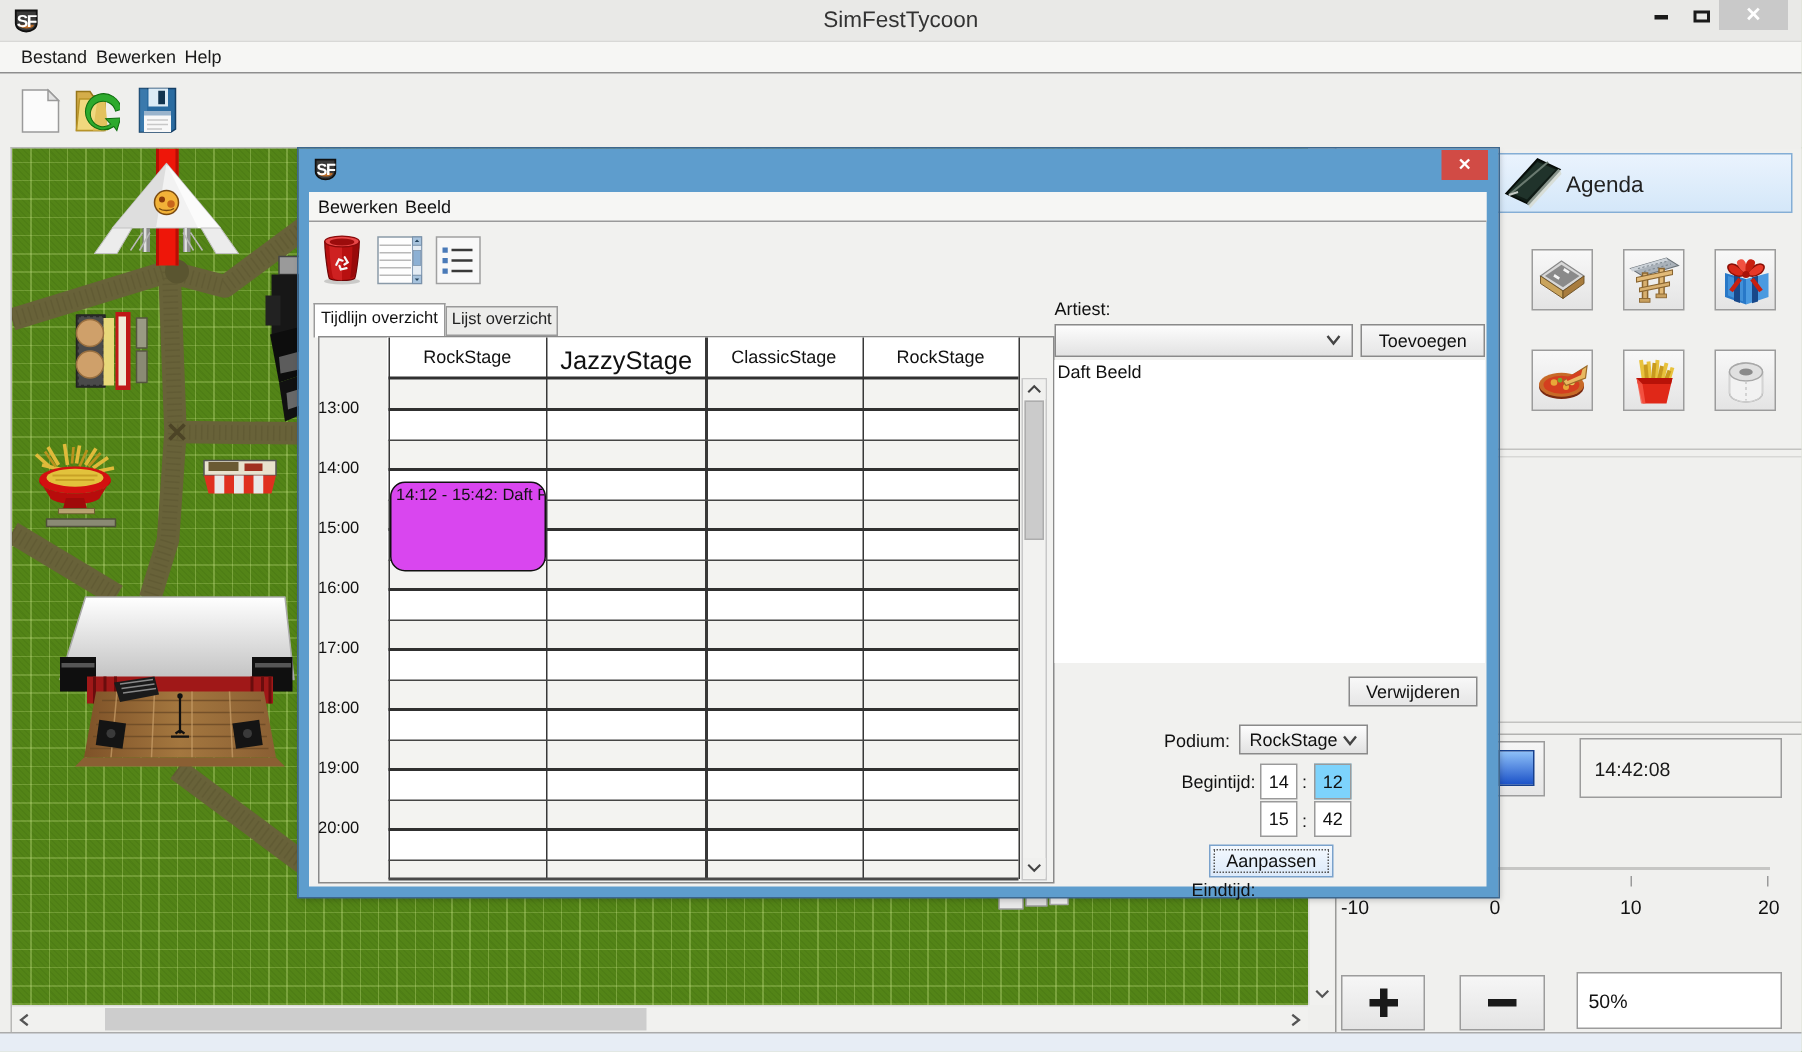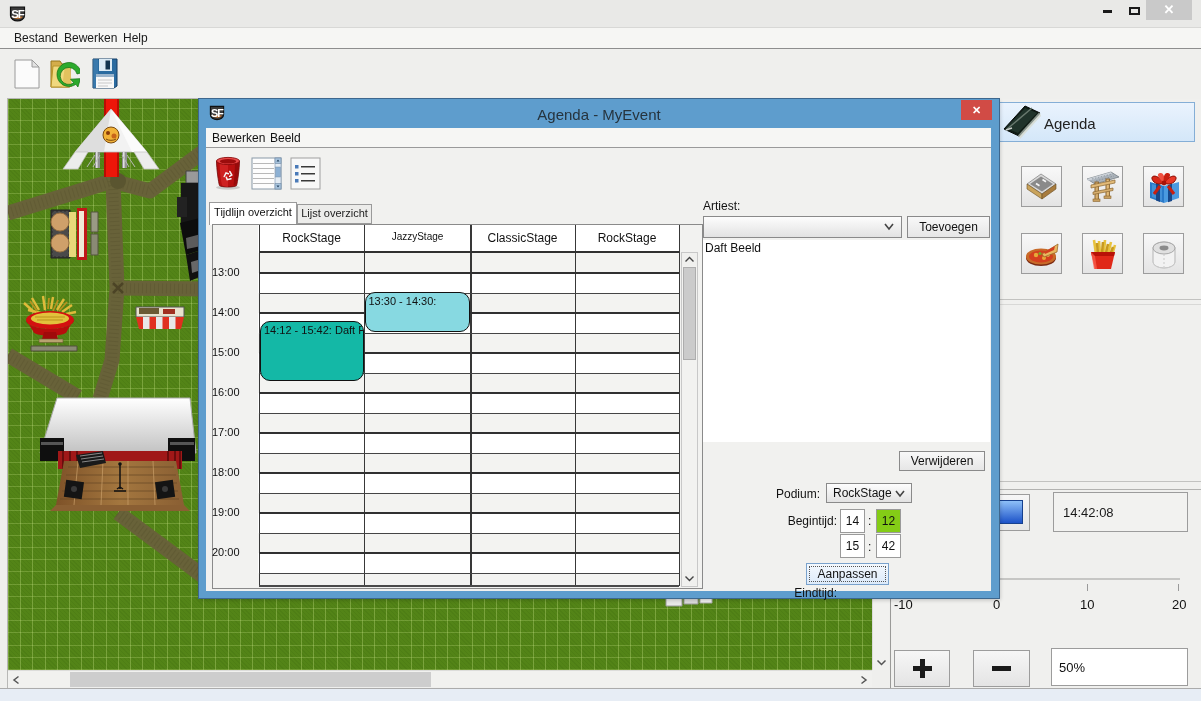--- a/index.html
+++ b/index.html
@@ -25,20 +25,21 @@
 #hsb .thumb{position:absolute;left:62px;top:1px;width:361px;height:15px;background:#cdcdcd;}
 #vsb{left:872px;top:99px;width:17px;height:571px;background:#f1f1ef;border-left:1px solid #dcdcda;}
 #vline{left:890px;top:99px;width:1px;height:589px;background:#9a9a98;}
 
 #rpanel{left:892px;top:99px;width:309px;height:589px;background:#f0f0ee;}
 
 #statusbar{left:0;top:688px;width:1201px;height:13px;background:#e7edf5;border-top:1px solid #ababab;}
 </style></head><body>
 <div id="win">
 <div class="abs" id="titlebar"></div>
+<div class="abs" id="wtitle">SimFestTycoon</div>
 <svg class="abs" style="left:9px;top:6px" width="17" height="16" viewBox="0 0 17 16">
       <path d="M1.5 1 h14 v8.5 c0 3.5 -3.5 5.5 -7 5.5 c-3.5 0 -7 -2 -7 -5.5 z" fill="#3a3a3a" stroke="#101010" stroke-width="1.2"></path>
       <path d="M3.5 10.5 h10 v.8 c-1.2 2.2 -8 2.2 -10 0 z" fill="#b86a28"></path>
       <text x="8.5" y="12" font-size="11.5" font-weight="bold" fill="#fff" text-anchor="middle" font-family="Liberation Sans" style="letter-spacing:-1px">SF</text>
     </svg>
 <div class="abs" id="mini"></div>
 <div class="abs" id="maxi"></div>
 <div class="abs" id="closew">✕</div>
 <div class="abs" id="menubar">
       <span style="left:14px">Bestand</span>
@@ -363,21 +364,20 @@
 <div class="abs" style="left:992px;top:666px;width:19px;height:5px;background:#1a1a1a;"></div>
 <div class="abs" style="left:1051px;top:648px;width:137px;height:38px;background:#fff;border:1px solid #9c9c9c;"></div>
 <div class="abs" style="left:1059px;top:660px;font-size:13px;color:#111;">50%</div>
 
 <div class="abs" style="left:199px;top:99px;width:800px;height:499px;background:#5e9dcd;outline:1px solid #3d678e;box-shadow:1px 2px 4px rgba(0,0,0,.22);"></div>
 <svg class="abs" style="left:209px;top:105px" width="16" height="16" viewBox="0 0 17 16">
       <path d="M1.5 1 h14 v8.5 c0 3.5 -3.5 5.5 -7 5.5 c-3.5 0 -7 -2 -7 -5.5 z" fill="#3a3a3a" stroke="#101010" stroke-width="1.2"></path>
       <path d="M3.5 10.5 h10 v.8 c-1.2 2.2 -8 2.2 -10 0 z" fill="#b86a28"></path>
       <text x="8.5" y="12" font-size="11.5" font-weight="bold" fill="#fff" text-anchor="middle" font-family="Liberation Sans" style="letter-spacing:-1px">SF</text>
     </svg>
-<div class="abs" style="left:199px;top:106px;width:800px;text-align:center;font-size:15px;color:#26343e;">Agenda - MyEvent</div>
 <div class="abs" style="left:961px;top:100px;width:31px;height:20px;background:#d14b45;color:#fff;font-size:11px;font-weight:bold;text-align:center;line-height:20px;">✕</div>
 <div class="abs" style="left:206px;top:128px;width:785px;height:463px;background:#f1f1ef;"></div>
 <div class="abs" style="left:206px;top:128px;width:785px;height:20px;background:#f6f6f4;border-bottom:1px solid #9a9a9a;"></div>
 <div class="abs" style="left:212px;top:131px;font-size:12px;color:#111;">Bewerken</div>
 <div class="abs" style="left:270px;top:131px;font-size:12px;color:#111;">Beeld</div>
 
 <svg class="abs" style="left:214px;top:156px" width="28" height="34" viewBox="0 0 28 34">
 <ellipse cx="14" cy="31.5" rx="12" ry="2.2" fill="rgba(0,0,0,.16)"></ellipse>
 <path d="M2.5 5 C2.5 12 4.5 27 5.5 29.5 C7.5 31.5 20.5 31.5 22.5 29.5 C23.5 27 25.5 12 25.5 5 Z" fill="#b81010"></path>
 <path d="M2.5 5 C2.5 12 4.5 27 5.5 29.5 C7.5 31.5 20.5 31.5 22.5 29.5 C23.5 27 25.5 12 25.5 5 Z" fill="none" stroke="#6e0606" stroke-width=".8"></path>
@@ -451,26 +451,25 @@
 <div class="abs" style="left:258.8px;top:552.0px;width:420px;height:2px;background:#303030;"></div>
 <div class="abs" style="left:258.8px;top:292.6px;width:420px;height:1px;background:#454545;"></div>
 <div class="abs" style="left:258.8px;top:332.7px;width:420px;height:1px;background:#454545;"></div>
 <div class="abs" style="left:258.8px;top:372.7px;width:420px;height:1px;background:#454545;"></div>
 <div class="abs" style="left:258.8px;top:412.8px;width:420px;height:1px;background:#454545;"></div>
 <div class="abs" style="left:258.8px;top:452.8px;width:420px;height:1px;background:#454545;"></div>
 <div class="abs" style="left:258.8px;top:492.9px;width:420px;height:1px;background:#454545;"></div>
 <div class="abs" style="left:258.8px;top:533.0px;width:420px;height:1px;background:#454545;"></div>
 <div class="abs" style="left:258.8px;top:573.0px;width:420px;height:1px;background:#454545;"></div>
 <div class="abs" style="left:259px;top:231px;width:105px;text-align:center;font-size:12px;color:#111;">RockStage</div>
-<div class="abs" style="left:364px;top:231px;width:107px;text-align:center;font-size:10px;color:#111;">JazzyStage</div>
+<div class="abs" style="left:364px;top:231px;width:107px;text-align:center;font-size:17px;color:#111;">JazzyStage</div>
 <div class="abs" style="left:470px;top:231px;width:105px;text-align:center;font-size:12px;color:#111;">ClassicStage</div>
 <div class="abs" style="left:575px;top:231px;width:104px;text-align:center;font-size:12px;color:#111;">RockStage</div>
 <div class="abs" style="left:258.8px;top:584.9px;width:420px;height:2px;background:#4a4a4a;"></div>
-<div class="abs" style="left:260px;top:320.5px;width:104px;height:60px;background:#14b8a6;border:1px solid #111;border-radius:10px;overflow:hidden;font-size:11px;color:#111;padding:2px 0 0 3px;white-space:nowrap;">14:12 - 15:42: Daft P</div>
-<div class="abs" style="left:364.5px;top:292px;width:105px;height:40px;background:#87d9e1;border:1px solid #111;border-radius:10px;overflow:hidden;font-size:11px;color:#111;padding:2px 0 0 3px;white-space:nowrap;">13:30 - 14:30:</div>
+<div class="abs" style="left:260px;top:320.5px;width:104px;height:60px;background:#d946ef;border:1px solid #111;border-radius:10px;overflow:hidden;font-size:11px;color:#111;padding:2px 0 0 3px;white-space:nowrap;">14:12 - 15:42: Daft P</div>
 <div class="abs" style="left:681px;top:251.5px;width:17px;height:335px;background:#f2f2f0;border:1px solid #c8c8c8;"></div>
 <div class="abs" style="left:682px;top:252.5px;width:15px;height:13px;background:#f0f0ee;"></div>
 <svg class="abs" style="left:684px;top:256px" width="11" height="7">
       <path d="M1.5 5.5 L5.5 1.5 L9.5 5.5" fill="none" stroke="#444" stroke-width="1.4"></path>
     </svg>
 <div class="abs" style="left:682px;top:572px;width:15px;height:13px;background:#f0f0ee;"></div>
 <svg class="abs" style="left:684px;top:575px" width="11" height="7">
       <path d="M1.5 1.5 L5.5 5.5 L9.5 1.5" fill="none" stroke="#444" stroke-width="1.4"></path>
     </svg>
 <div class="abs" style="left:683px;top:267px;width:13px;height:93px;background:#cbcbcb;border:1px solid #adadad;"></div>
@@ -486,19 +485,19 @@
 <div class="abs" style="left:899px;top:451px;width:86px;height:20px;background:linear-gradient(#f8f8f8,#e6e6e6);border:1px solid #8a8a8a;text-align:center;font-size:12px;color:#111;line-height:19px;">Verwijderen</div>
 <div class="abs" style="left:756px;top:487px;width:64px;text-align:right;font-size:12px;color:#111;">Podium:</div>
 <div class="abs" style="left:826px;top:483px;width:86px;height:20px;background:linear-gradient(#fdfdfd,#e2e2e2);border:1px solid #8a8a8a;"></div>
 <div class="abs" style="left:833px;top:486px;font-size:12px;color:#111;">RockStage</div>
 <svg class="abs" style="left:895px;top:490px" width="10" height="8">
       <path d="M1 1 L5 6 L9 1" fill="none" stroke="#444" stroke-width="1.6"></path>
     </svg>
 <div class="abs" style="left:770px;top:514px;width:67px;text-align:right;font-size:12px;color:#111;">Begintijd:</div>
 <div class="abs" style="left:840px;top:509px;width:25px;height:24px;background:#fff;border:1px solid #9a9a9a;font-size:12px;color:#111;text-align:center;padding-top:4px;">14</div>
 <div class="abs" style="left:868px;top:514px;font-size:12px;color:#111;">:</div>
-<div class="abs" style="left:876px;top:509px;width:25px;height:24px;background:#84cc16;border:1px solid #9a9a9a;font-size:12px;color:#111;text-align:center;padding-top:4px;">12</div>
+<div class="abs" style="left:876px;top:509px;width:25px;height:24px;background:#7dd3fc;border:1px solid #9a9a9a;font-size:12px;color:#111;text-align:center;padding-top:4px;">12</div>
 <div class="abs" style="left:770px;top:540px;width:67px;text-align:right;font-size:12px;color:#111;margin-top:46px;">Eindtijd:</div>
 <div class="abs" style="left:840px;top:534px;width:25px;height:24px;background:#fff;border:1px solid #9a9a9a;font-size:12px;color:#111;text-align:center;padding-top:4px;">15</div>
 <div class="abs" style="left:868px;top:540px;font-size:12px;color:#111;">:</div>
 <div class="abs" style="left:876px;top:534px;width:25px;height:24px;background:#fff;border:1px solid #9a9a9a;font-size:12px;color:#111;text-align:center;padding-top:4px;">42</div>
 <div class="abs" style="left:806px;top:563px;width:83px;height:22px;background:linear-gradient(#f4f9fe,#dceafa);border:1px solid #7aa2cc;"></div>
 <div class="abs" style="left:809px;top:566px;width:77px;height:16px;border:1px dotted #555;text-align:center;font-size:12px;color:#111;line-height:15px;">Aanpassen</div>
 </div>
 </body></html>

